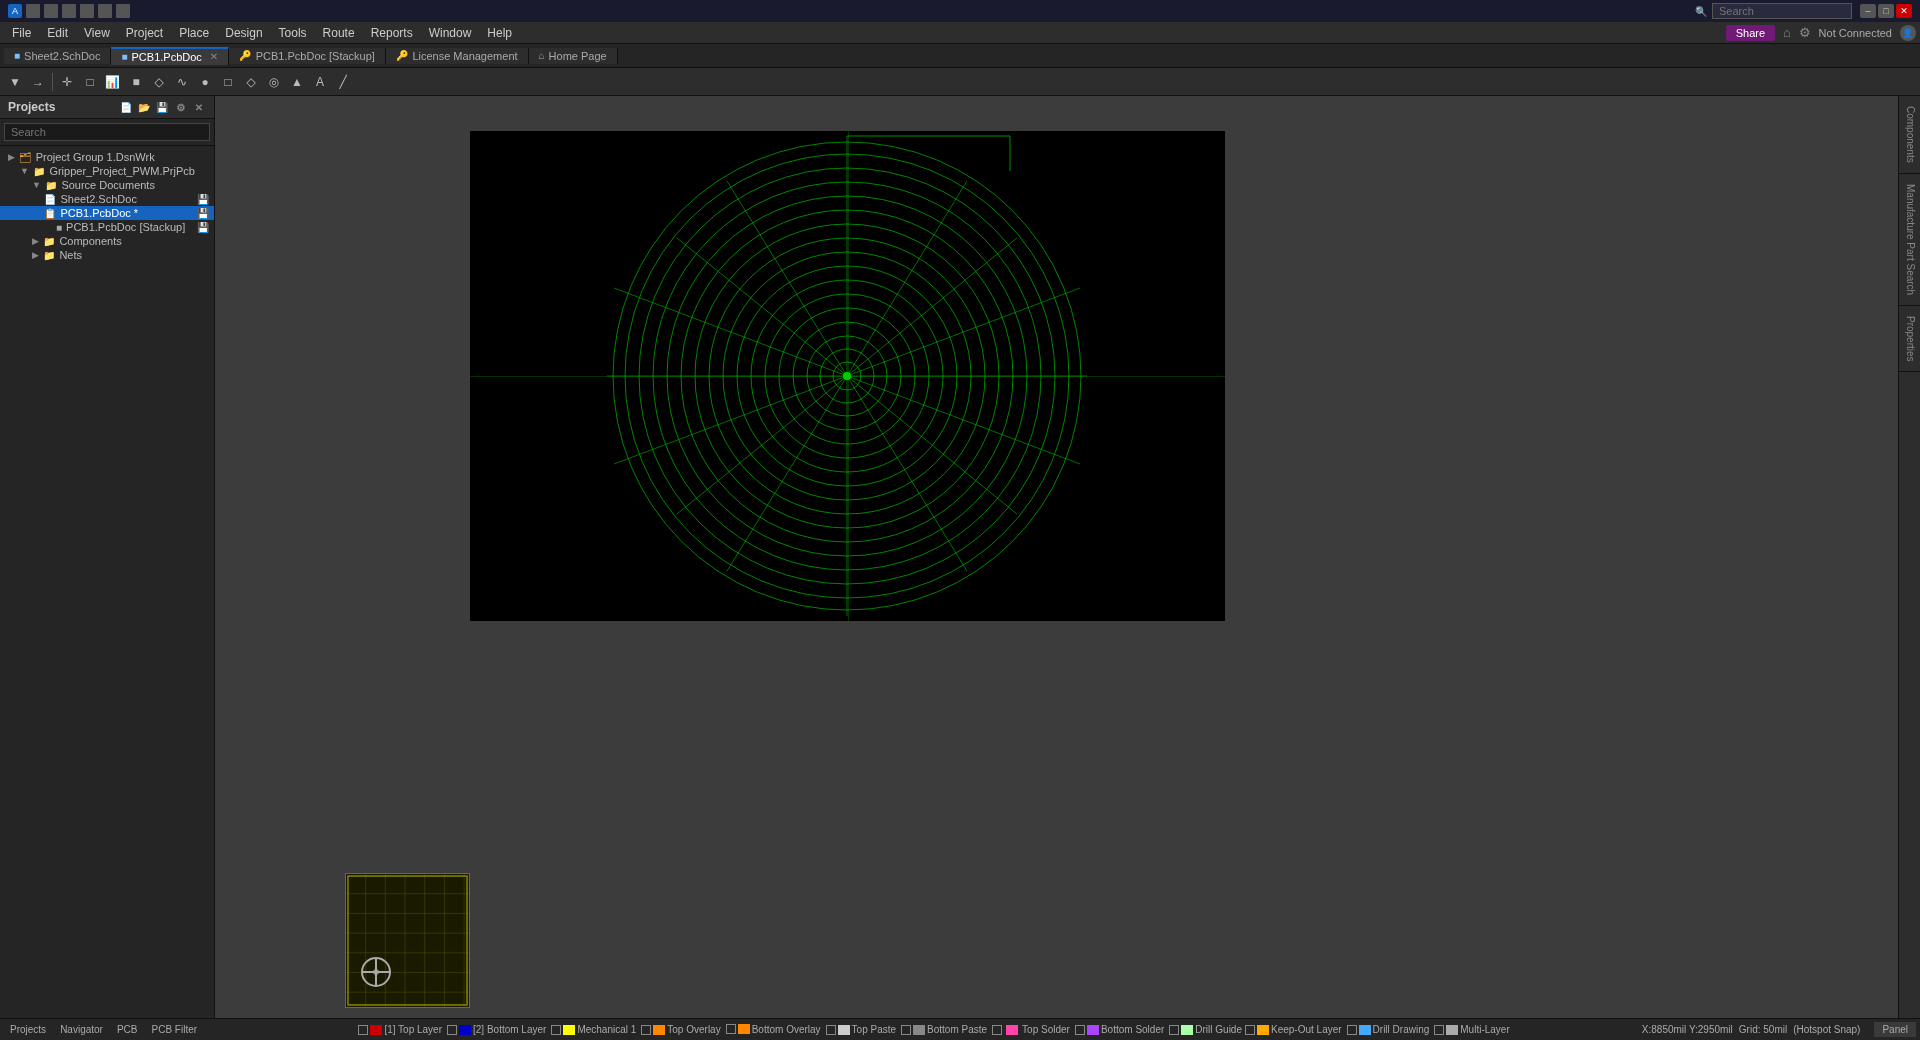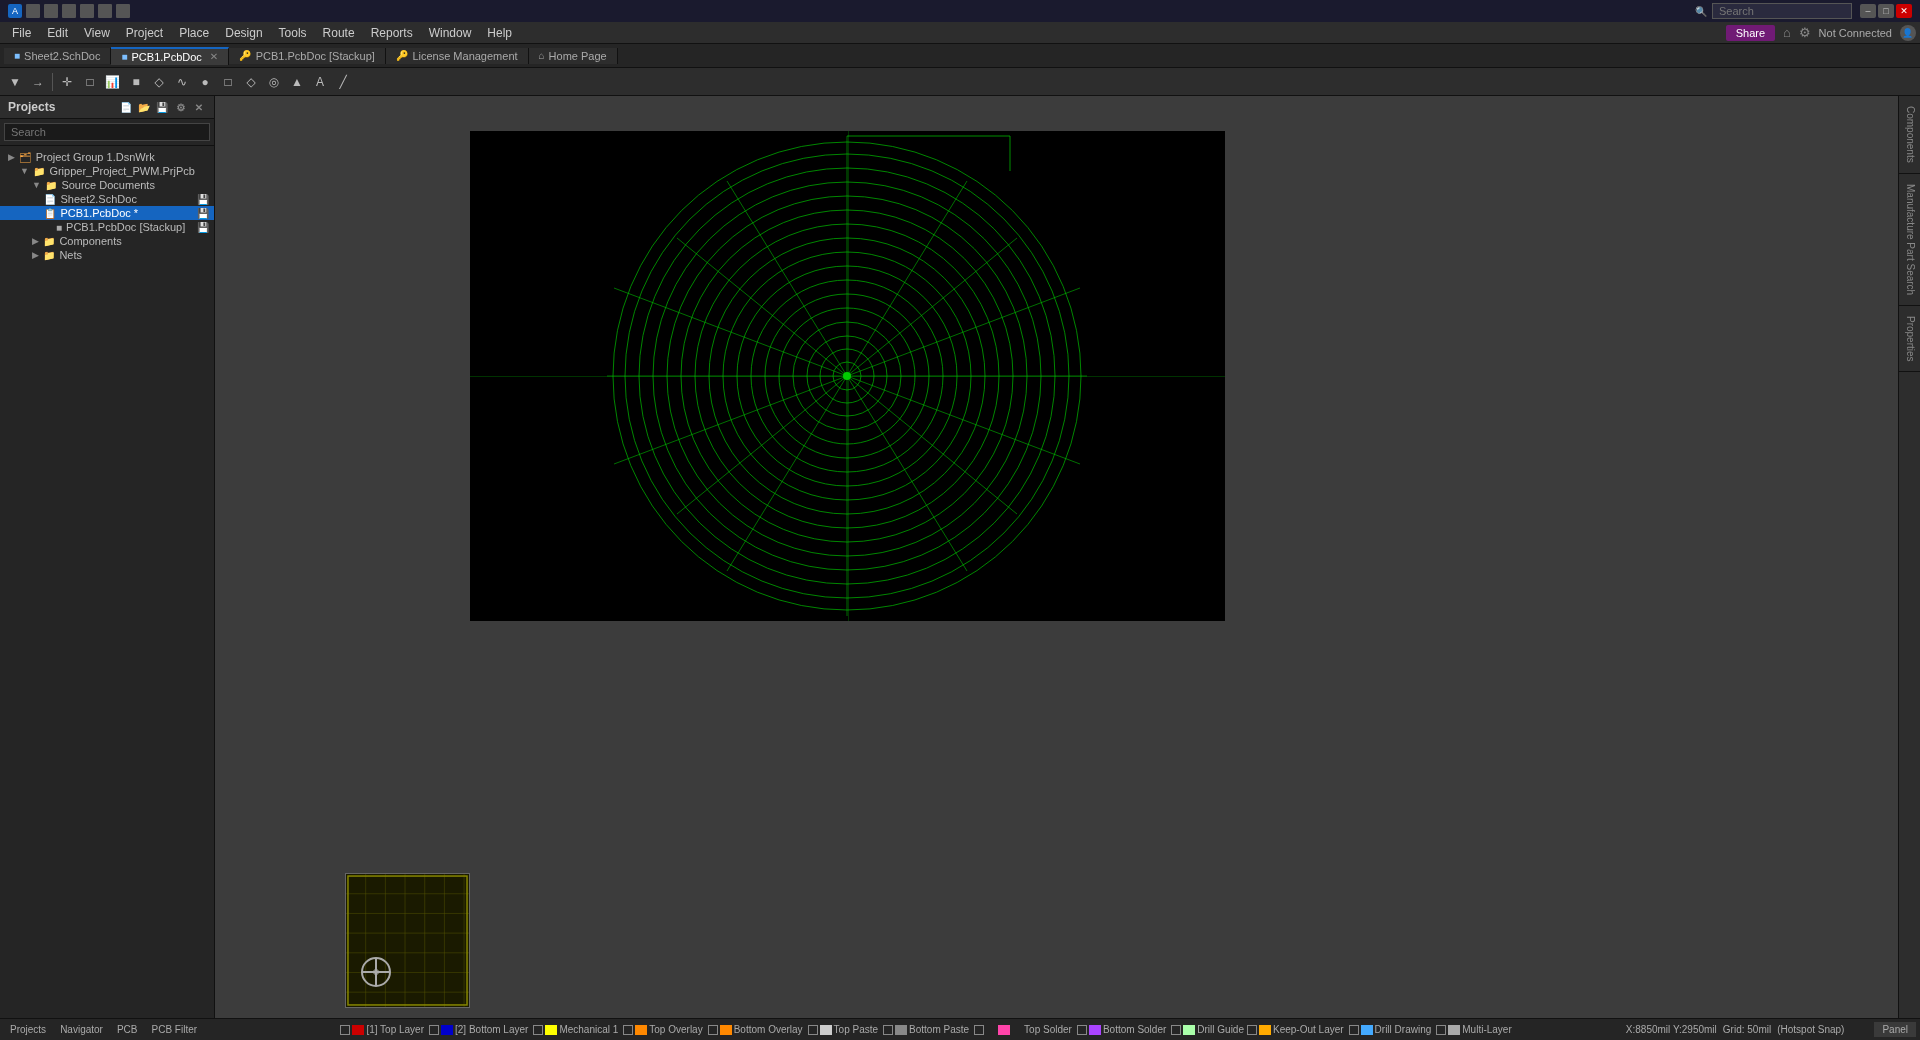--- a/index.html
+++ b/index.html
@@ -369,39 +369,39 @@
     <div style="width:12px;height:10px;background:#ffff00;"></div>
     <span>Mechanical 1</span>
   </div>
 
   <div style="display:flex;align-items:center;gap:2px;margin-right:3px;cursor:pointer;">
     <div style="width:10px;height:10px;border:1px solid #888;"></div>
     <div style="width:12px;height:10px;background:#ff8800;"></div>
     <span>Top Overlay</span>
   </div>
 
-  <div style="display:flex;align-items:flex-end;gap:2px;margin-right:3px;cursor:pointer;">
+  <div style="display:flex;align-items:flex-start;gap:2px;margin-right:3px;cursor:pointer;">
     <div style="width:10px;height:10px;border:1px solid #888;"></div>
     <div style="width:12px;height:10px;background:#ff8800;"></div>
     <span>Bottom Overlay</span>
   </div>
 
   <div style="display:flex;align-items:center;gap:2px;margin-right:3px;cursor:pointer;">
     <div style="width:10px;height:10px;border:1px solid #888;"></div>
     <div style="width:12px;height:10px;background:#cccccc;"></div>
     <span>Top Paste</span>
   </div>
 
   <div style="display:flex;align-items:center;gap:2px;margin-right:3px;cursor:pointer;">
     <div style="width:10px;height:10px;border:1px solid #888;"></div>
     <div style="width:12px;height:10px;background:#888888;"></div>
     <span>Bottom Paste</span>
   </div>
 
-  <div style="display:flex;align-items:center;gap:14px;margin-right:3px;cursor:pointer;">
+  <div style="display:flex;align-items:center;gap:4px;margin-right:3px;cursor:pointer;">
     <div style="width:10px;height:10px;border:1px solid #888;"></div>
     <div style="width:12px;height:10px;background:#ff44aa;"></div>
     <span>Top Solder</span>
   </div>
 
   <div style="display:flex;align-items:center;gap:2px;margin-right:3px;cursor:pointer;">
     <div style="width:10px;height:10px;border:1px solid #888;"></div>
     <div style="width:12px;height:10px;background:#aa44ff;"></div>
     <span>Bottom Solder</span>
   </div>
@@ -427,16 +427,16 @@
   <div style="display:flex;align-items:center;gap:2px;margin-right:8px;cursor:pointer;">
     <div style="width:10px;height:10px;border:1px solid #888;"></div>
     <div style="width:12px;height:10px;background:#aaaaaa;"></div>
     <span>Multi-Layer</span>
   </div>
 
   <div style="flex:1;"></div>
 
   <span style="margin-right:4px;">X:8850mil Y:2950mil</span>
   <span style="margin-right:4px;">Grid: 50mil</span>
-  <span style="margin-right:24px;">(Hotspot Snap)</span>
+  <span style="margin-right:8px;">(Hotspot Snap)</span>
 
   <div style="padding:2px 8px;background:#3a3a3a;cursor:pointer;margin-left:4px;">Panel</div>
 </div>
 
 </body></html>

